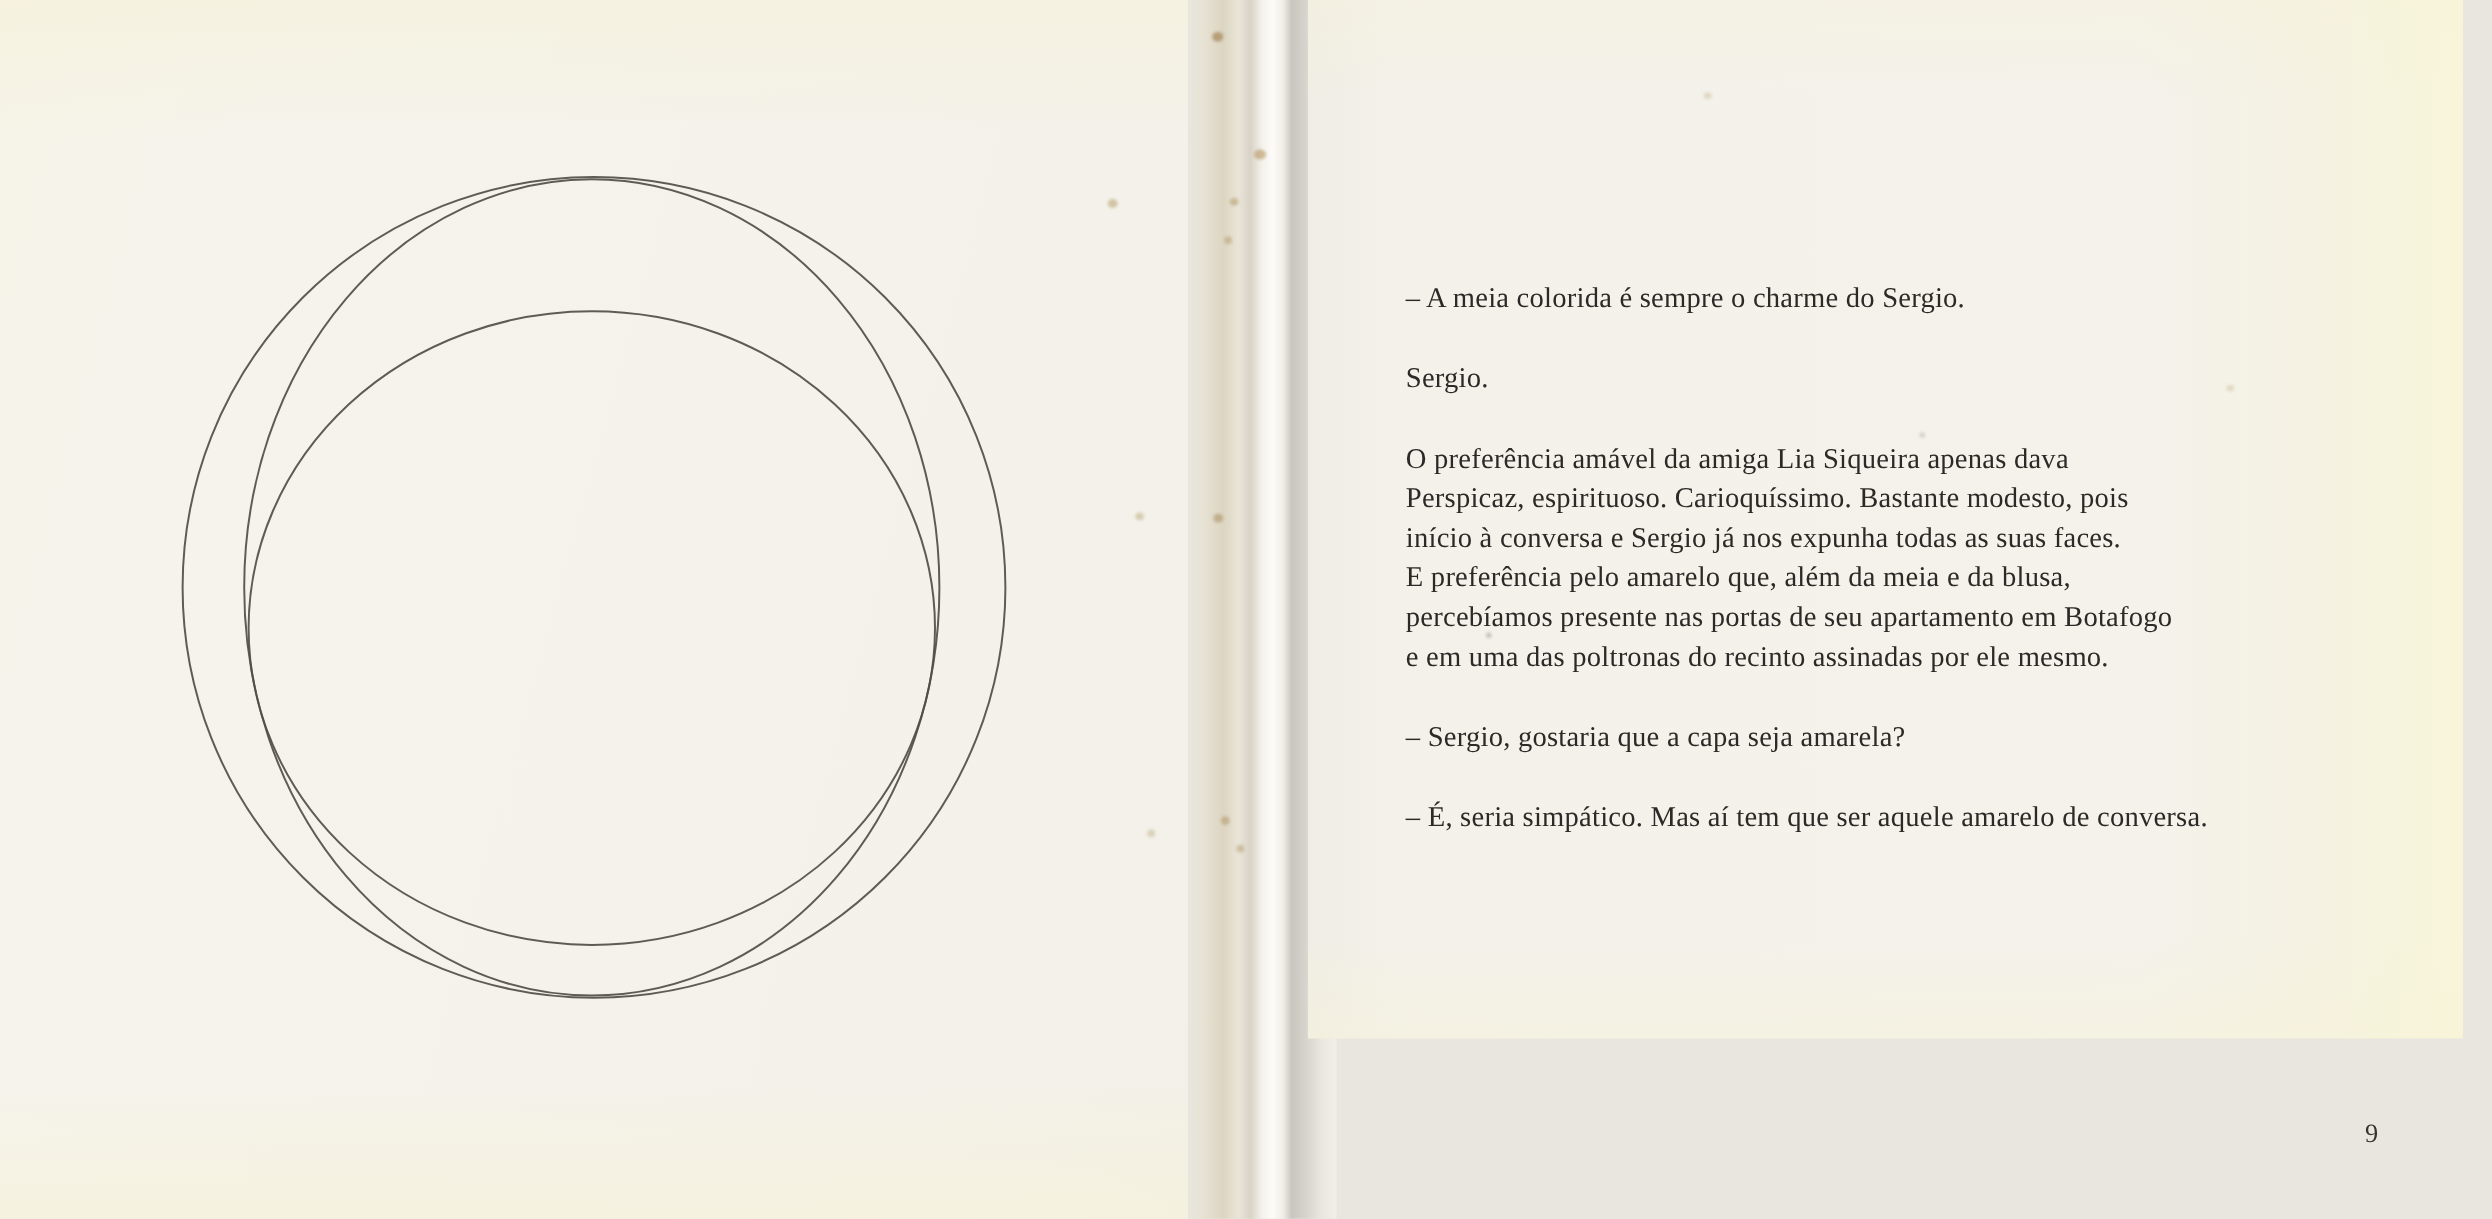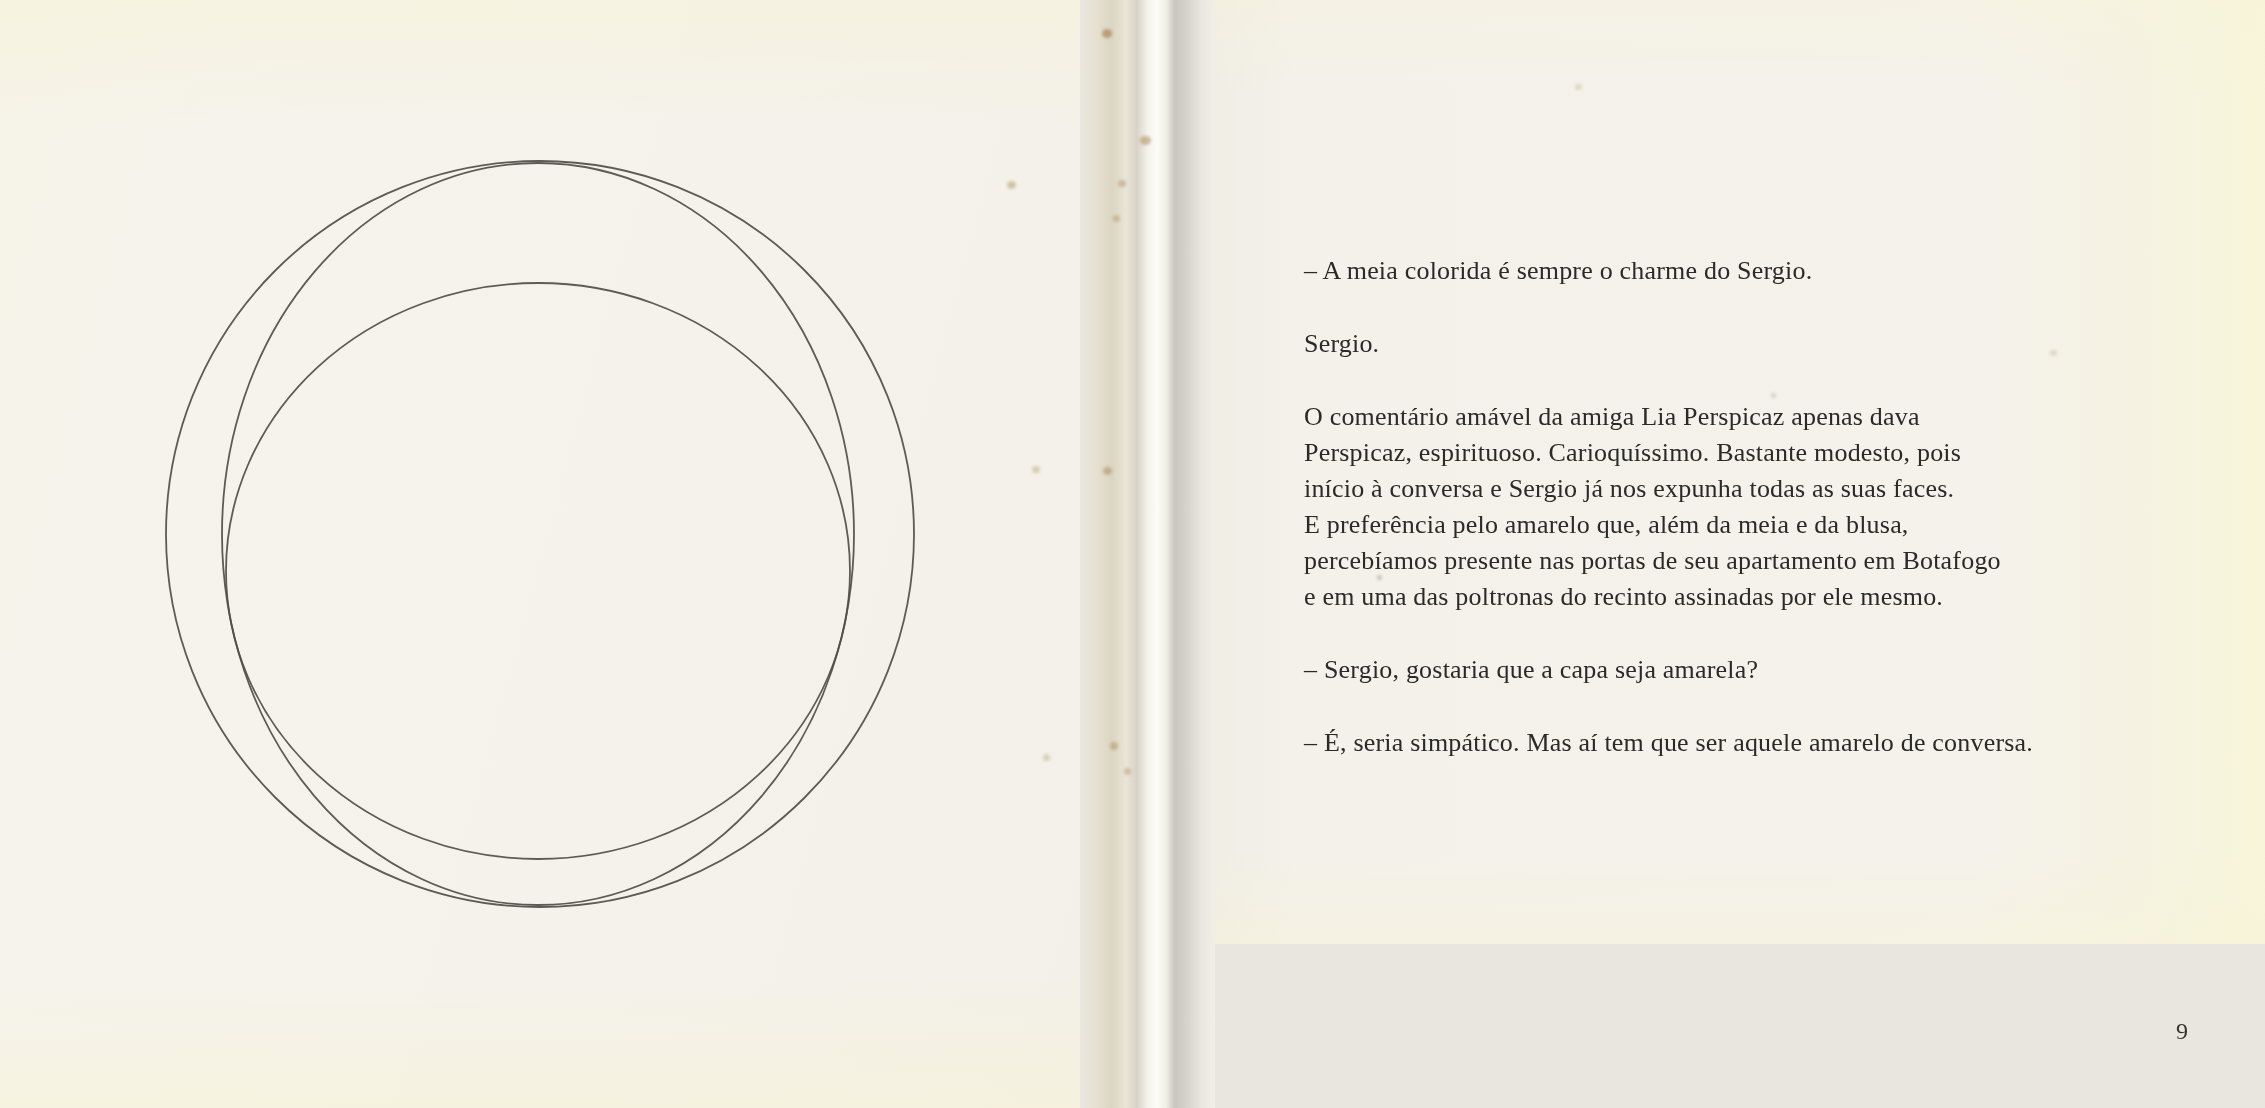--- a/index.html
+++ b/index.html
@@ -57,21 +57,21 @@
         #f1efe8 100%);
   }
   .spot {
     position: absolute;
     border-radius: 50%;
     filter: blur(1.5px);
   }
   
   .right-page {
     position: absolute;
-    left: 1215px; top: 0;
+    left: 1189px; top: 0;
     width: 1050px; height: 944px;
     background:
       linear-gradient(180deg, rgba(247,243,216,0.35) 0%, rgba(247,243,216,0) 10%, rgba(247,243,216,0) 90%, rgba(247,243,214,0.4) 100%),
       linear-gradient(90deg, #f0ede5 0%, #f3f1ea 8%, #f4f2eb 72%, #f5f2e2 88%, #f8f5da 100%);
   }
   .text-block {
     position: absolute;
     left: 89px;               
     top: 253px;
     width: 860px;
@@ -119,21 +119,21 @@
     <div class="spot" style="left:44px;top:768px;width:7px;height:7px;background:rgba(160,125,65,0.35);"></div>
   </div>
 
   <div class="right-page">
 
     <div class="text-block">
       <div class="line">– A meia colorida é sempre o charme do Sergio.</div>
       <div class="line">Sergio.</div>
 
       <div class="para">
-        <div>O comentário amável da amiga Lia Perspicaz apenas dava</div>
+        <div>O preferência amável da amiga Lia Siqueira apenas dava</div>
         <div>Perspicaz, espirituoso. Carioquíssimo. Bastante modesto, pois</div>
         <div>início à conversa e Sergio já nos expunha todas as suas faces.</div>
         <div>E preferência pelo amarelo que, além da meia e da blusa,</div>
         <div>percebíamos presente nas portas de seu apartamento em Botafogo</div>
         <div>e em uma das poltronas do recinto assinadas por ele mesmo.</div>
       </div>
 
       <div class="line">– Sergio, gostaria que a capa seja amarela?</div>
       <div class="line">– É, seria simpático. Mas aí tem que ser aquele amarelo de conversa.</div>
     </div>

